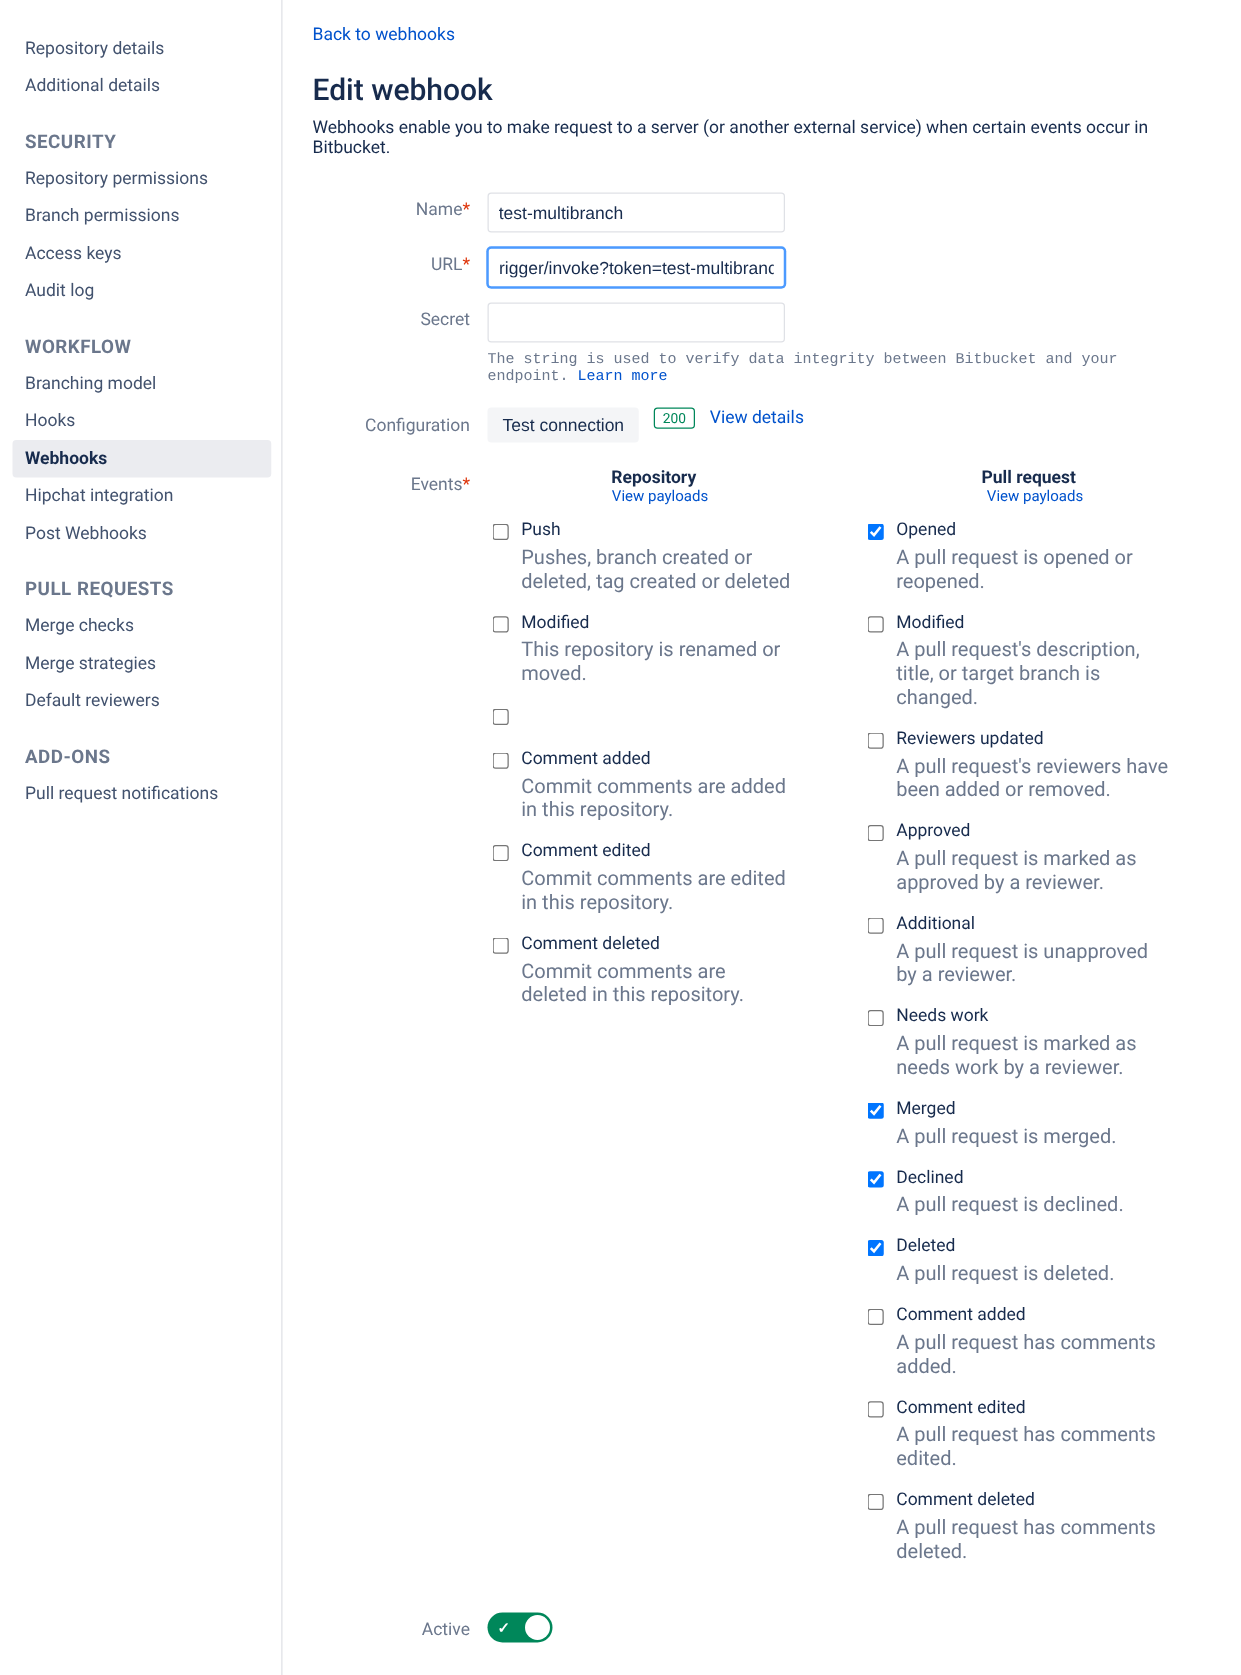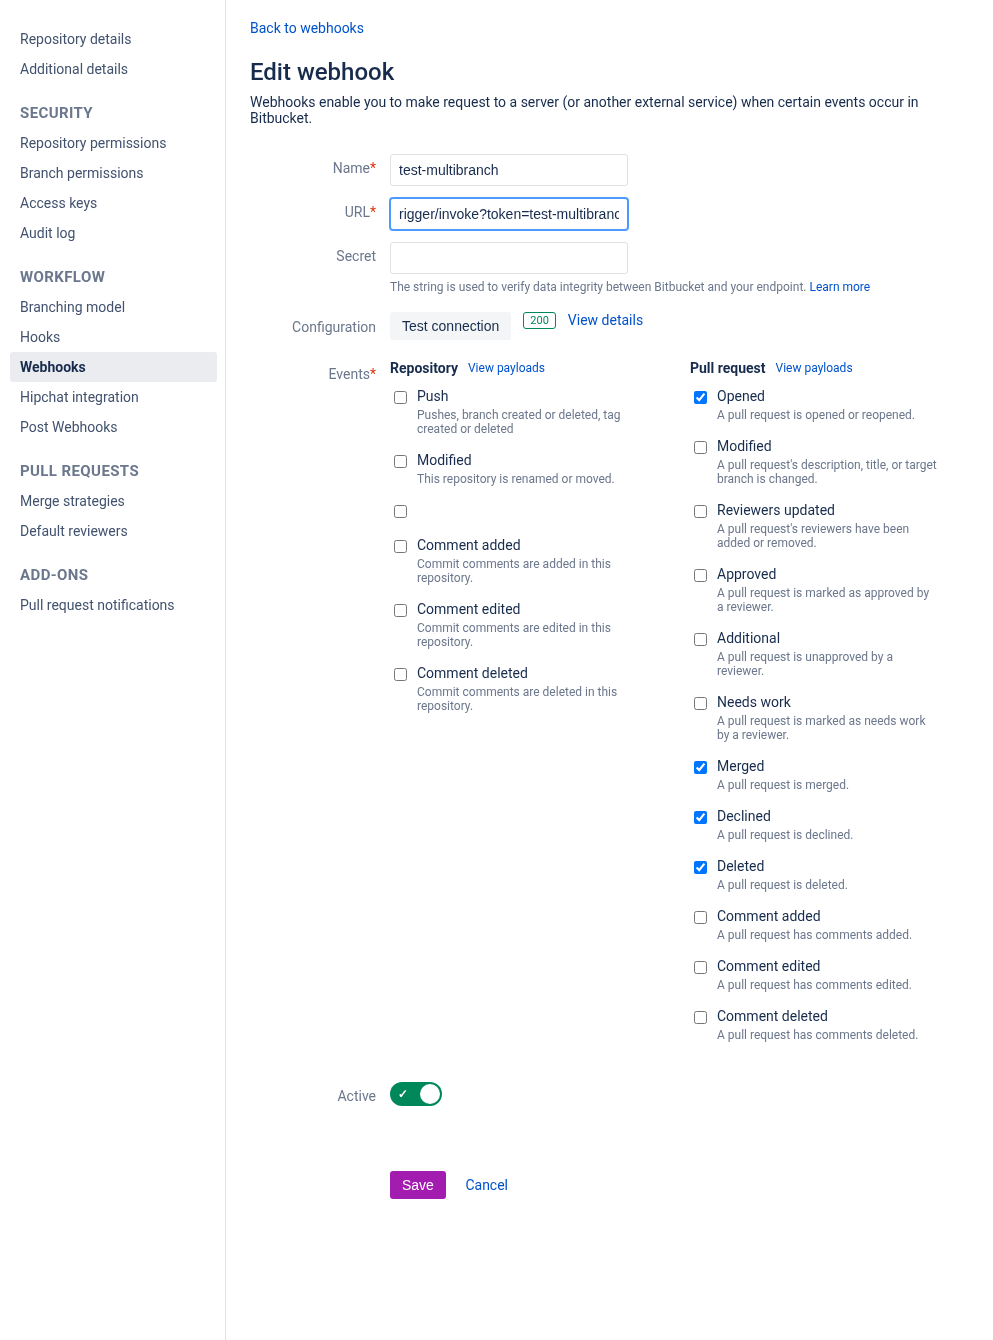--- a/index.html
+++ b/index.html
@@ -89,20 +89,21 @@
       background: #fff;
     }
     .text-input.focused {
       border: 1px solid #4c9aff;
       box-shadow: 0 0 0 1px #4c9aff;
     }
     .helper-text {
       margin-top: 6px;
       color: #6b778c;
       font-size: 12px;
+      font-family: Liberation Mono, monospace;
     }
     .helper-text .link { font-size: 12px; }
     
     .btn {
       display: inline-block;
       padding: 6px 12px;
       border-radius: 3px;
       font-size: 14px;
       cursor: pointer;
       border: none;
@@ -123,27 +124,28 @@
     
     .events-columns {
       display: flex;
       gap: 34px;
     }
     .event-col { flex: 1; max-width: 300px; }
     .col-header {
       display: flex;
       align-items: center;
       margin-bottom: 12px;
+      flex-direction: column;
     }
     .col-title { font-weight: 700; font-size: 14px; color: #172b4d; }
     .col-title-link { font-size: 12px; margin-left: 10px; }
     .event-item { display: flex; align-items: flex-start; margin-bottom: 16px; }
     .event-item input[type=checkbox] { margin-top: 3px; margin-right: 10px; }
     .event-title { font-size: 14px; color: #172b4d; }
-    .event-desc { font-size: 12px; color: #6b778c; margin-top: 4px; max-width: 220px; }
+    .event-desc { font-size: 16px; color: #6b778c; margin-top: 4px; max-width: 220px; }
     
     .toggle {
       position: relative; width: 52px; height: 24px;
       background: #00875a; border-radius: 24px;
       display: inline-flex; align-items: center; cursor: pointer;
     }
     .toggle-knob {
       position: absolute; right: 2px; width: 20px; height: 20px;
       background: #fff; border-radius: 50%;
     }
@@ -174,20 +176,21 @@
         <div class="nav-group">
           <div class="nav-heading">WORKFLOW</div>
           <a class="nav-item">Branching model</a>
           <a class="nav-item">Hooks</a>
           <a class="nav-item active">Webhooks</a>
           <a class="nav-item">Hipchat integration</a>
           <a class="nav-item">Post Webhooks</a>
         </div>
         <div class="nav-group">
           <div class="nav-heading">PULL REQUESTS</div>
+          <a class="nav-item">Merge checks</a>
           <a class="nav-item">Merge strategies</a>
           <a class="nav-item">Default reviewers</a>
         </div>
         <div class="nav-group">
           <div class="nav-heading">ADD-ONS</div>
           <a class="nav-item">Pull request notifications</a>
         </div>
       </div>
   </nav>
 

